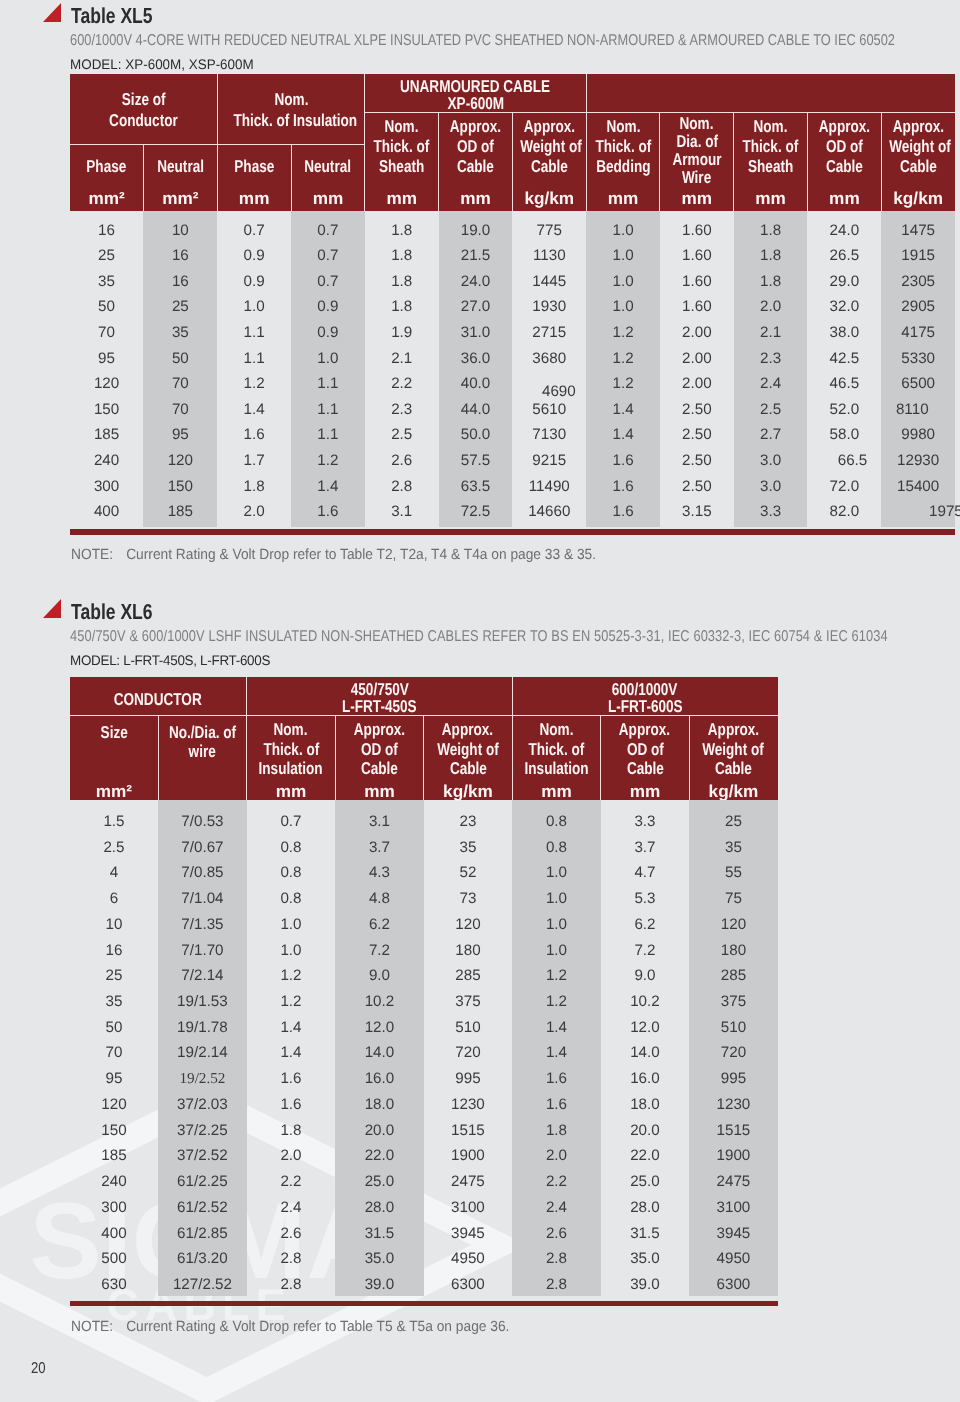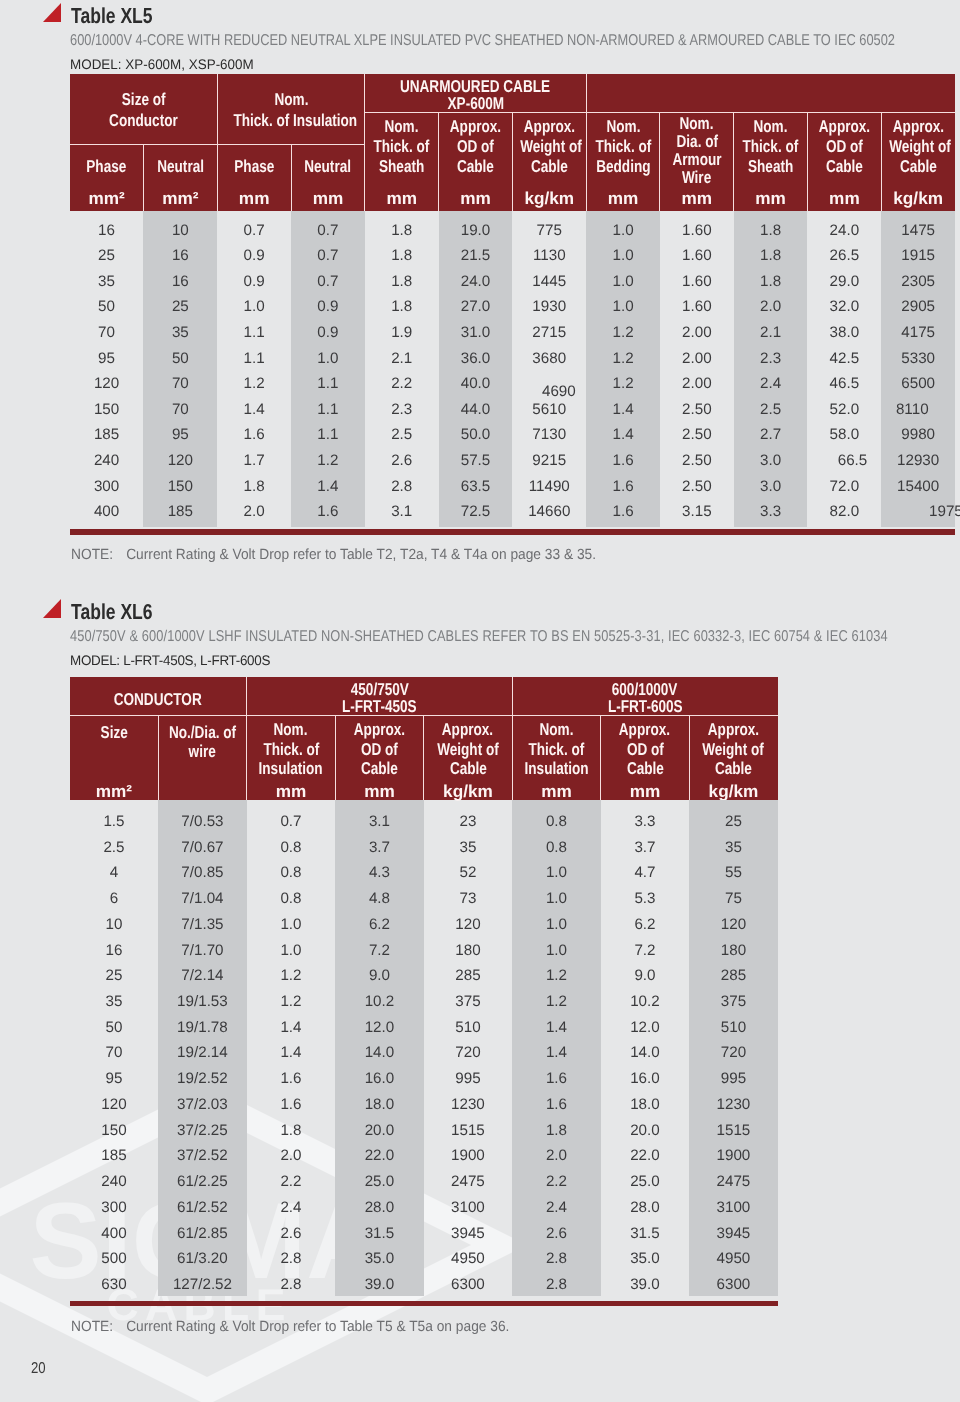--- a/index.html
+++ b/index.html
@@ -462,21 +462,21 @@
 <div class="cell" style="left:689.2px;top:1019.76px;width:88.5px;font-size:15.2px;">510</div>
 <div class="cell" style="left:69.7px;top:1045.48px;width:88.5px;font-size:15.2px;">70</div>
 <div class="cell" style="left:158.2px;top:1045.48px;width:88.5px;font-size:15.2px;">19/2.14</div>
 <div class="cell" style="left:246.7px;top:1045.48px;width:88.5px;font-size:15.2px;">1.4</div>
 <div class="cell" style="left:335.2px;top:1045.48px;width:88.5px;font-size:15.2px;">14.0</div>
 <div class="cell" style="left:423.7px;top:1045.48px;width:88.5px;font-size:15.2px;">720</div>
 <div class="cell" style="left:512.2px;top:1045.48px;width:88.5px;font-size:15.2px;">1.4</div>
 <div class="cell" style="left:600.7px;top:1045.48px;width:88.5px;font-size:15.2px;">14.0</div>
 <div class="cell" style="left:689.2px;top:1045.48px;width:88.5px;font-size:15.2px;">720</div>
 <div class="cell" style="left:69.7px;top:1071.2px;width:88.5px;font-size:15.2px;">95</div>
-<div class="cell" style="left:158.2px;top:1071.2px;width:88.5px;font-size:15.2px;">19/2.52</div>
+<div class="cell" style="left:158.2px;top:1071.2px;width:88.5px;font-size:15.2px;font-family:Liberation Serif, serif;">19/2.52</div>
 <div class="cell" style="left:246.7px;top:1071.2px;width:88.5px;font-size:15.2px;">1.6</div>
 <div class="cell" style="left:335.2px;top:1071.2px;width:88.5px;font-size:15.2px;">16.0</div>
 <div class="cell" style="left:423.7px;top:1071.2px;width:88.5px;font-size:15.2px;">995</div>
 <div class="cell" style="left:512.2px;top:1071.2px;width:88.5px;font-size:15.2px;">1.6</div>
 <div class="cell" style="left:600.7px;top:1071.2px;width:88.5px;font-size:15.2px;">16.0</div>
 <div class="cell" style="left:689.2px;top:1071.2px;width:88.5px;font-size:15.2px;">995</div>
 <div class="cell" style="left:69.7px;top:1096.92px;width:88.5px;font-size:15.2px;">120</div>
 <div class="cell" style="left:158.2px;top:1096.92px;width:88.5px;font-size:15.2px;">37/2.03</div>
 <div class="cell" style="left:246.7px;top:1096.92px;width:88.5px;font-size:15.2px;">1.6</div>
 <div class="cell" style="left:335.2px;top:1096.92px;width:88.5px;font-size:15.2px;">18.0</div>

